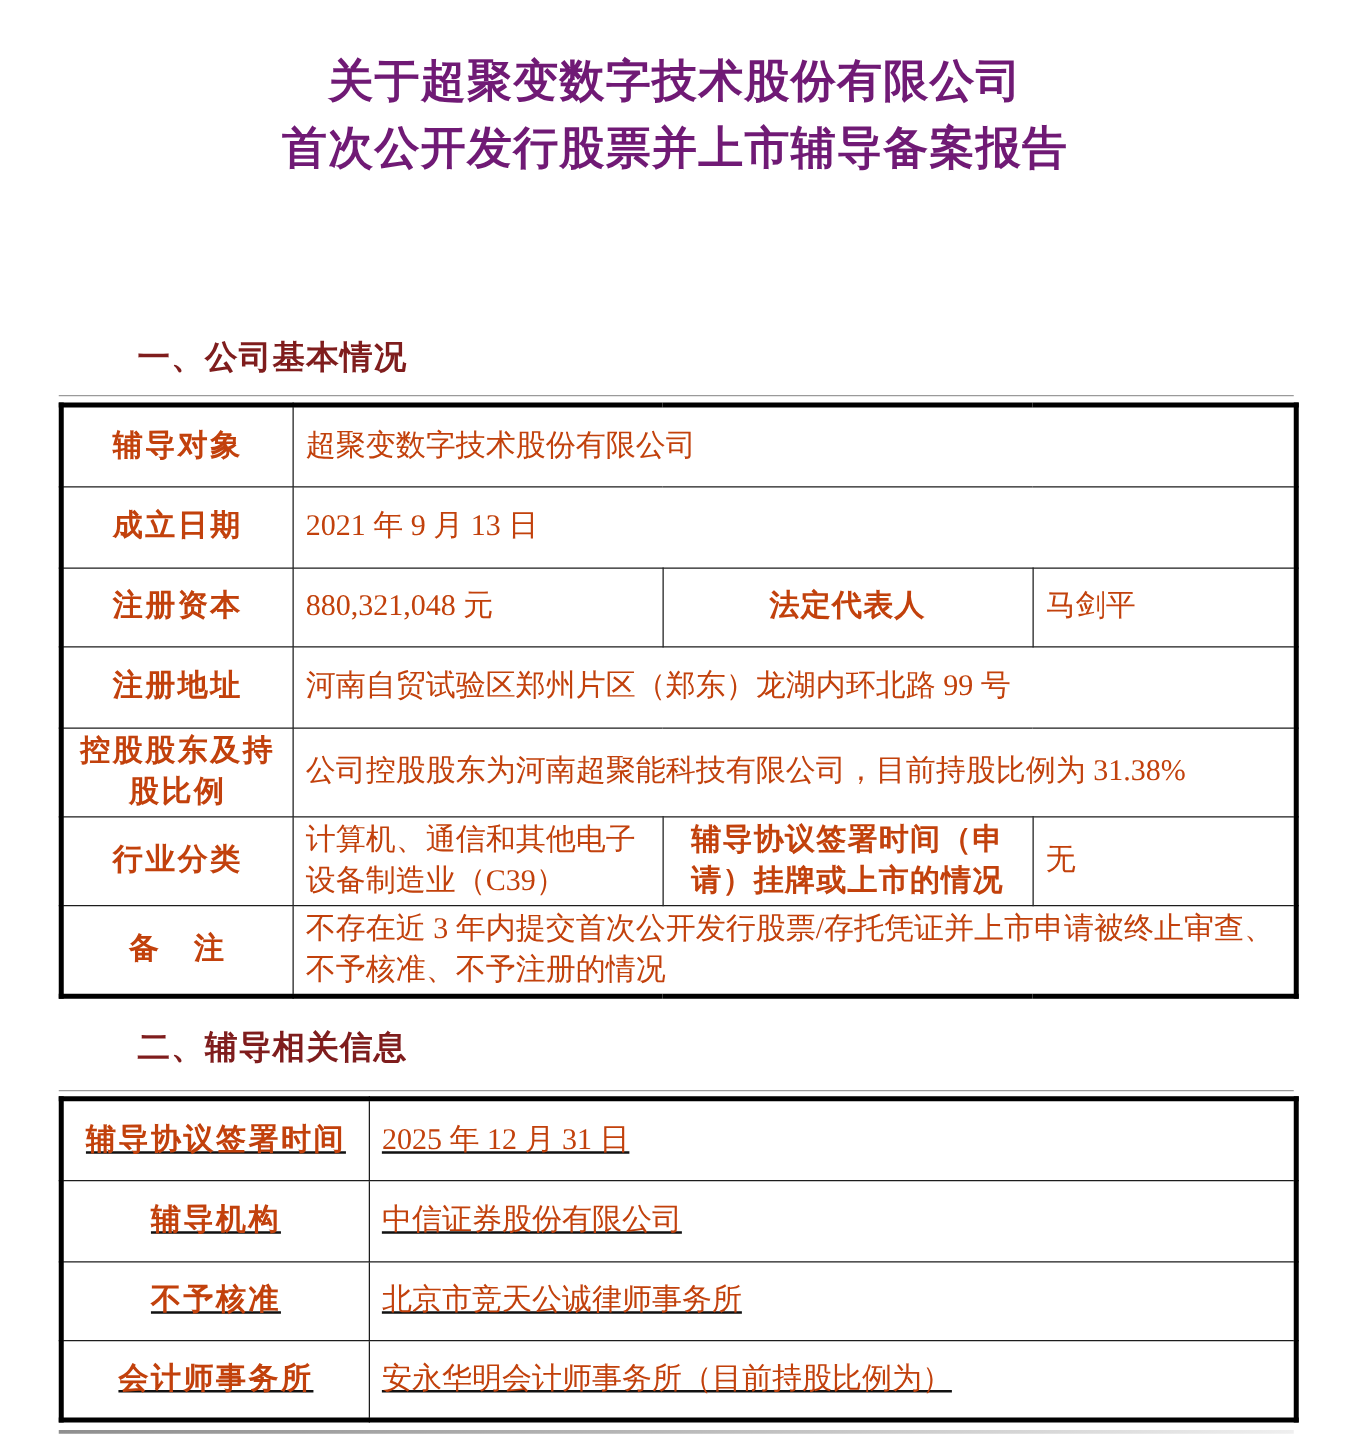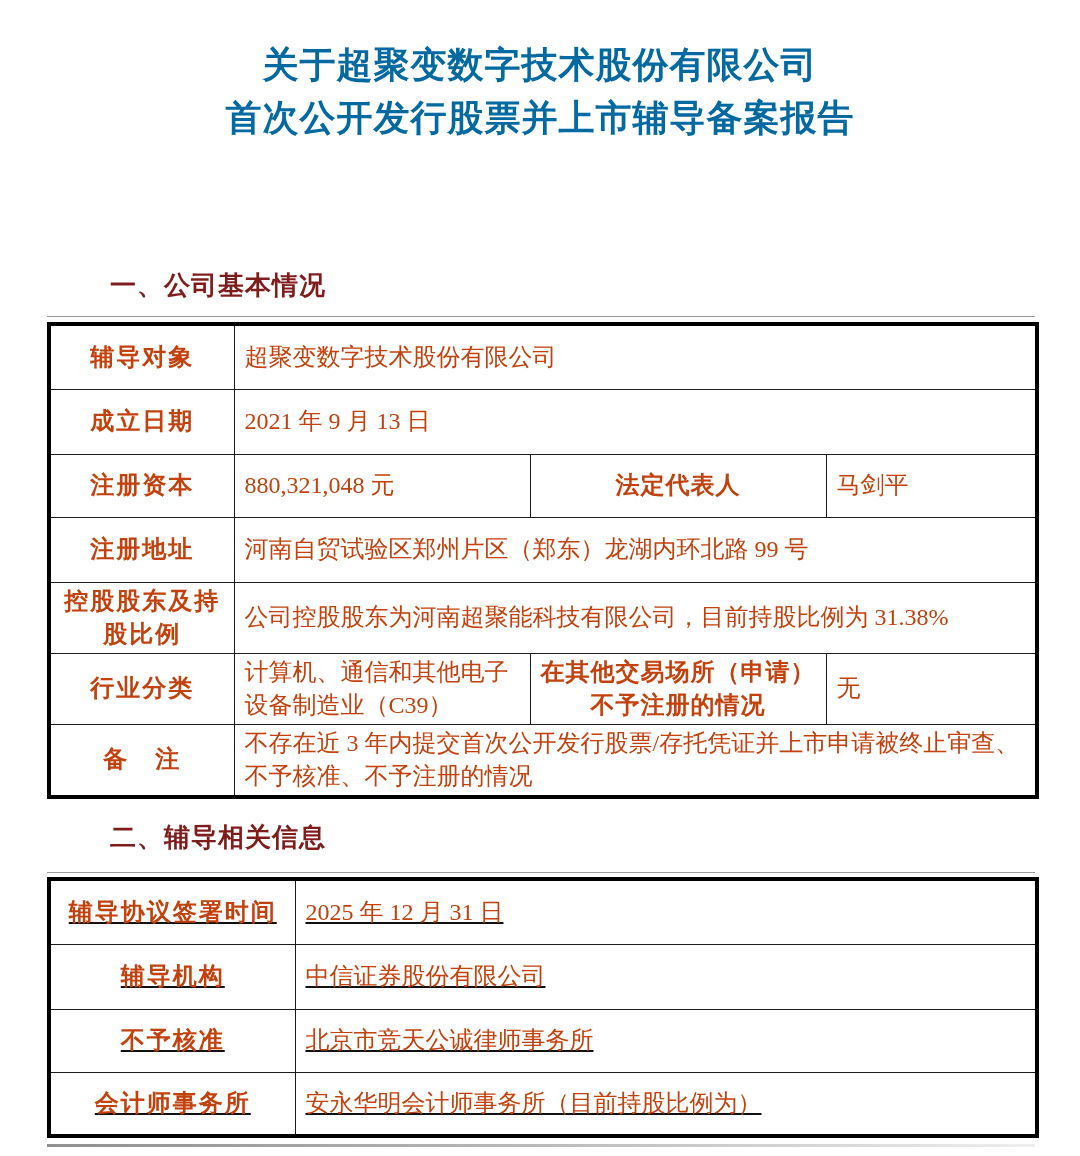--- a/index.html
+++ b/index.html
@@ -13,21 +13,21 @@
     overflow: hidden;
   }
   .doc-title {
     position: absolute;
     left: 0;
     width: 100%;
     text-align: center;
     font-size: 36px;
     font-weight: bold;
     letter-spacing: 1px;
-    color: #0369a1;
+    color: #701a75;
   }
   #title-line1 { top: 41px; }
   #title-line2 { top: 94px; }
 
   .section-heading {
     position: absolute;
     left: 110px;
     font-size: 26px;
     font-weight: bold;
     letter-spacing: 1px;
@@ -130,21 +130,21 @@
         <td class="label-cell">注册地址</td>
         <td class="value-cell" colspan="3">河南自贸试验区郑州片区（郑东）龙湖内环北路 99 号</td>
       </tr>
       <tr style="height:67px">
         <td class="label-cell">控股股东及持股比例</td>
         <td class="value-cell" colspan="3">公司控股股东为河南超聚能科技有限公司，目前持股比例为 31.38%</td>
       </tr>
       <tr style="height:70px">
         <td class="label-cell">行业分类</td>
         <td class="value-cell tight-wrap">计算机、通信和其他电子设备制造业（C39）</td>
-        <td class="center-label center-wrap">在其他交易场所（申请）不予注册的情况</td>
+        <td class="center-label center-wrap">辅导协议签署时间（申请）挂牌或上市的情况</td>
         <td class="value-cell">无</td>
       </tr>
       <tr style="height:67px">
         <td class="label-cell">备　注</td>
         <td class="value-cell remark-value" colspan="3">不存在近 3 年内提交首次公开发行股票/存托凭证并上市申请被终止审查、不予核准、不予注册的情况</td>
       </tr>
     </tbody>
   </table>
 
   <div id="heading-2" class="section-heading">二、辅导相关信息</div>

